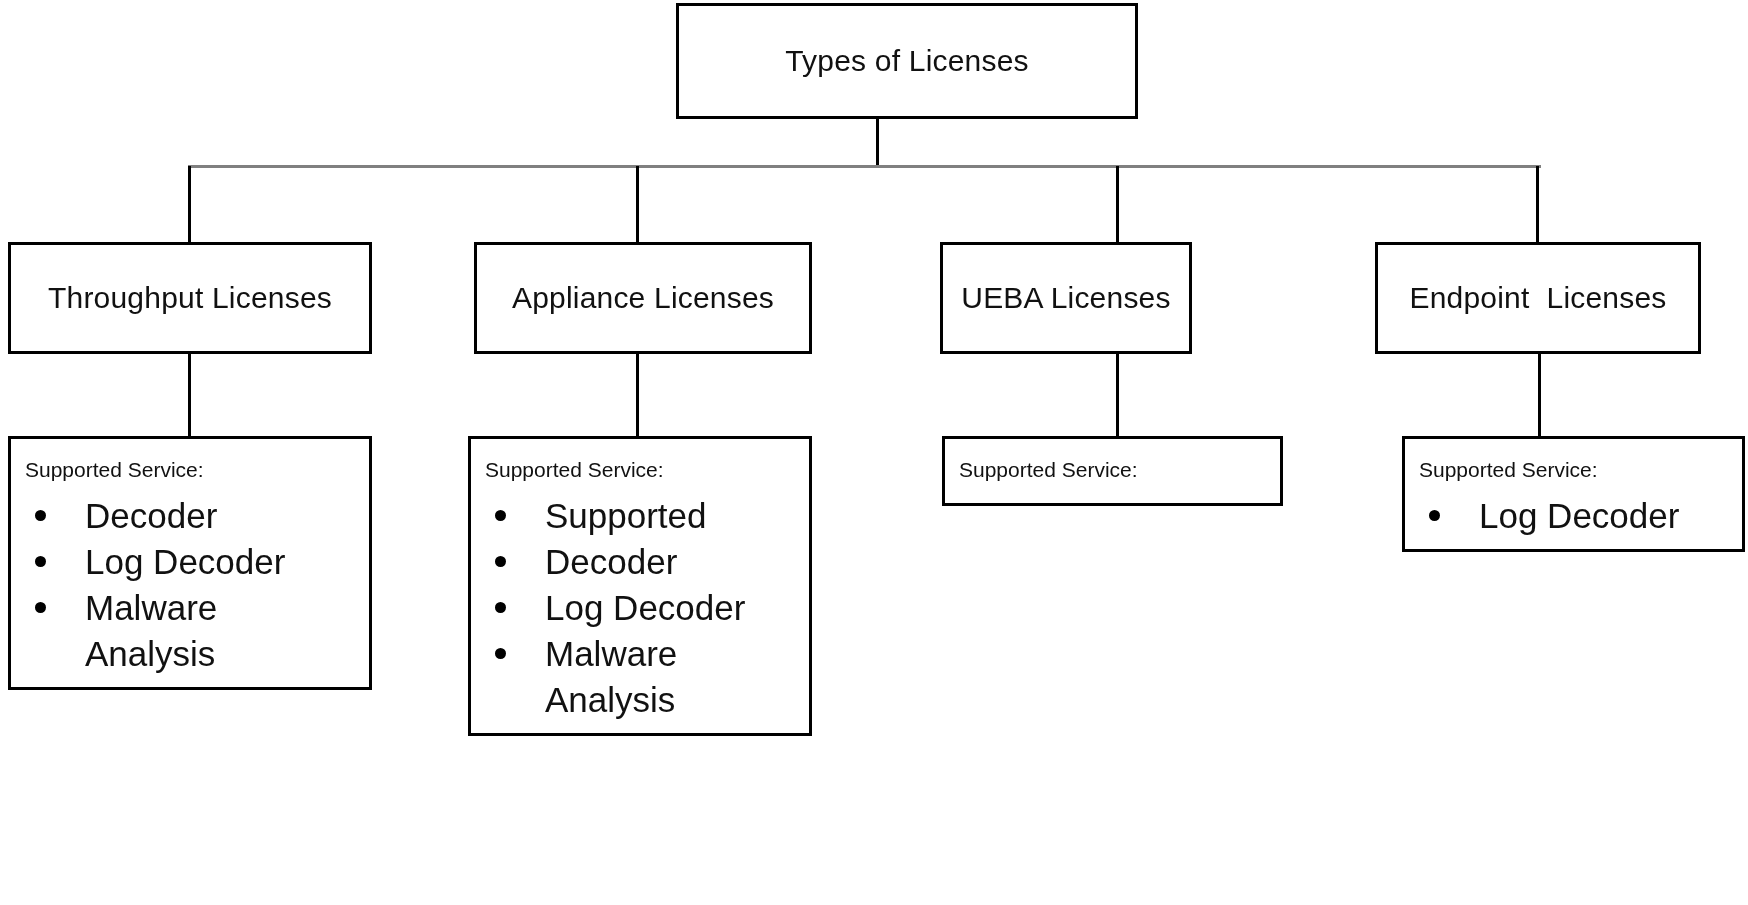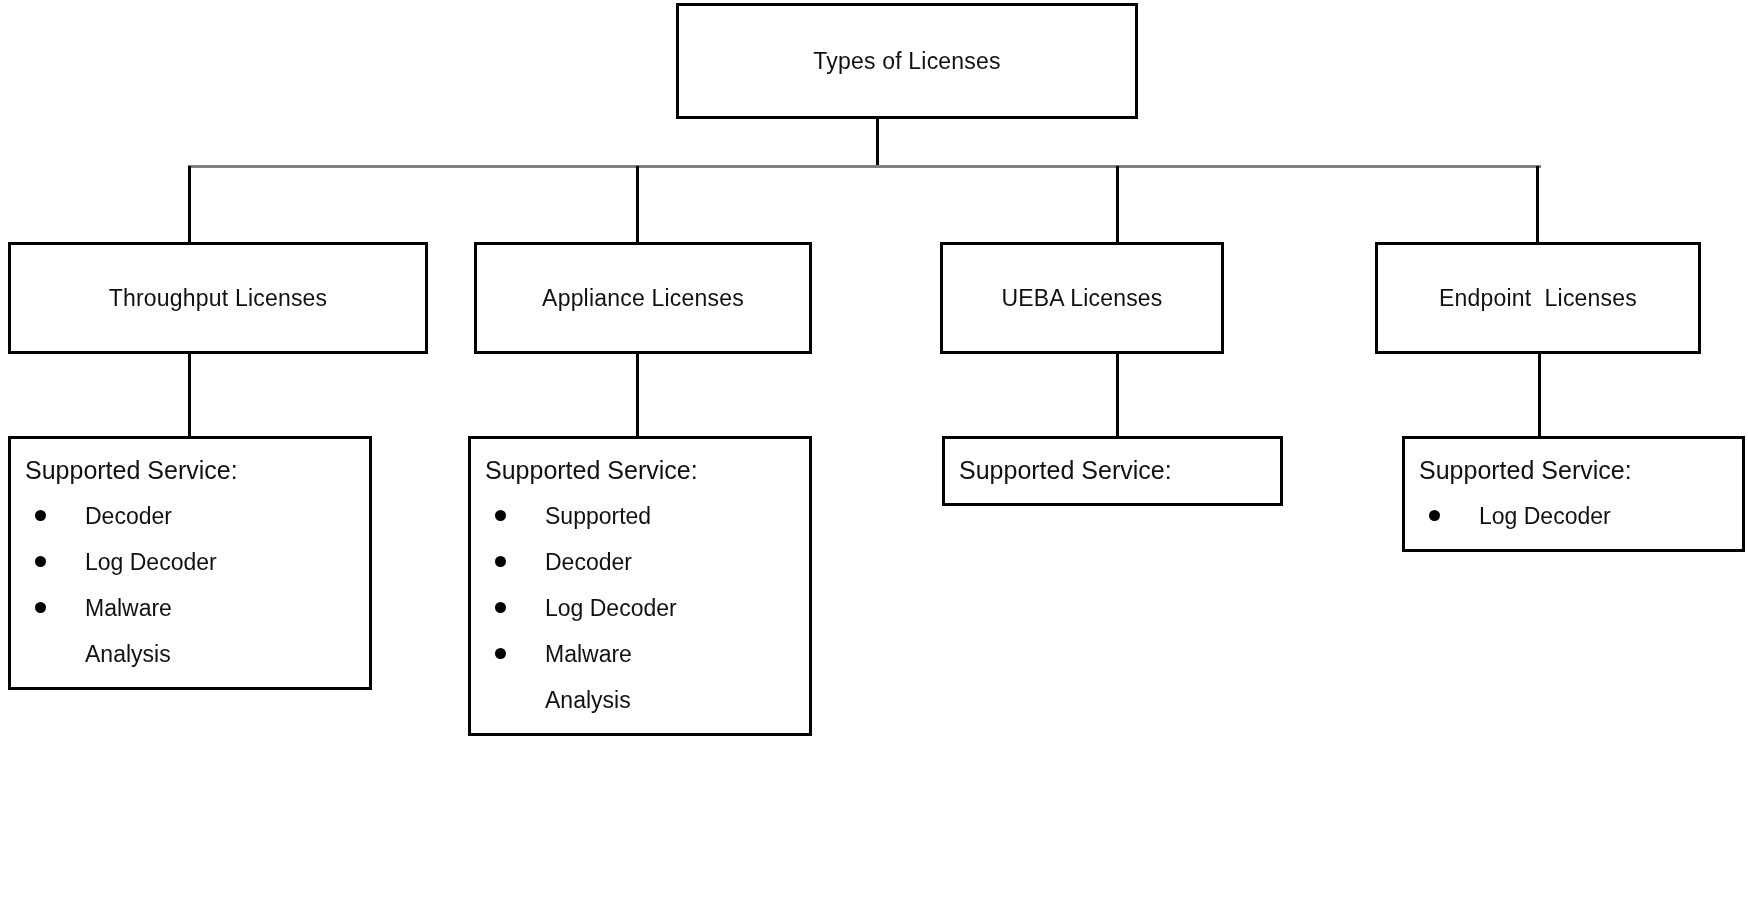--- a/index.html
+++ b/index.html
@@ -15,41 +15,41 @@
   .canvas{
     position:relative;width:1748px;height:905px;background:var(--c-bg);overflow:hidden;
   }
   .box{
     position:absolute;border:3px solid var(--c-border);background:var(--c-bg);
   }
   .title-box{
     display:flex;align-items:center;justify-content:center;text-align:center;
   }
   .box-title{
-    font-size:23px;white-space:pre-wrap;letter-spacing:0.2px;
+    font-size:30px;white-space:pre-wrap;letter-spacing:0.2px;
   }
   .root-box{left:676px;top:3px;width:462px;height:116px;}
   .l2-box{top:242px;height:112px;}
-  .l2-throughput{left:8px;width:420px;}
+  .l2-throughput{left:8px;width:364px;}
   .l2-appliance{left:474px;width:338px;}
-  .l2-ueba{left:940px;width:284px;}
+  .l2-ueba{left:940px;width:252px;}
   .l2-endpoint{left:1375px;width:326px;}
 
   .svc-box{top:436px;padding:8px 6px 10px 0;}
   .svc-throughput{left:8px;width:364px;}
   .svc-appliance{left:468px;width:344px;}
   .svc-ueba{left:942px;width:341px;}
   .svc-endpoint{left:1402px;width:343px;}
 
   .svc-header{
-    font-size:25px;line-height:46px;padding-left:14px;white-space:pre-wrap;
+    font-size:21px;line-height:46px;padding-left:14px;white-space:pre-wrap;
   }
   .svc-list{list-style:none;}
   .svc-item{
-    position:relative;padding-left:74px;font-size:23px;line-height:46px;
+    position:relative;padding-left:74px;font-size:35px;line-height:46px;
   }
   .bullet{
     position:absolute;left:24px;top:17px;width:11px;height:11px;border-radius:50%;
     background:var(--c-border);
   }
   .svc-text{white-space:pre-wrap;}
 
   .vline{position:absolute;width:3px;background:var(--c-vline);}
   .hline{position:absolute;height:3px;background:var(--c-hline);}
   .stem{left:876px;top:119px;height:47px;}

